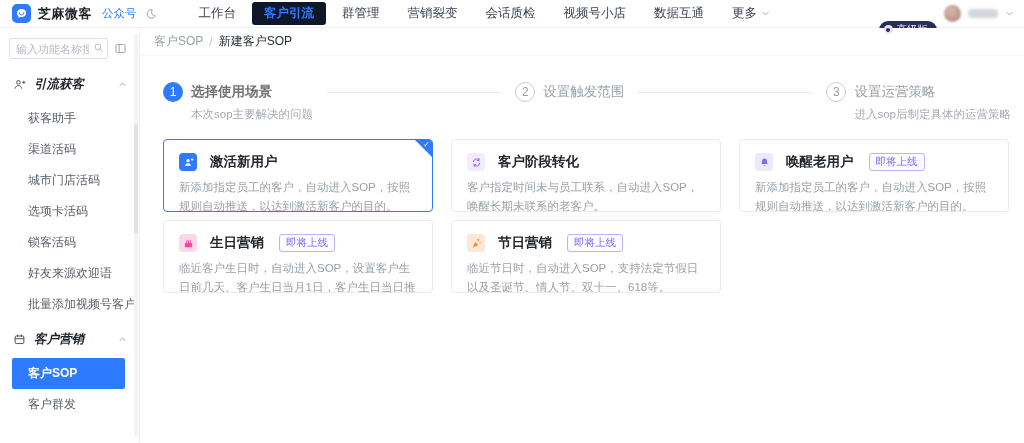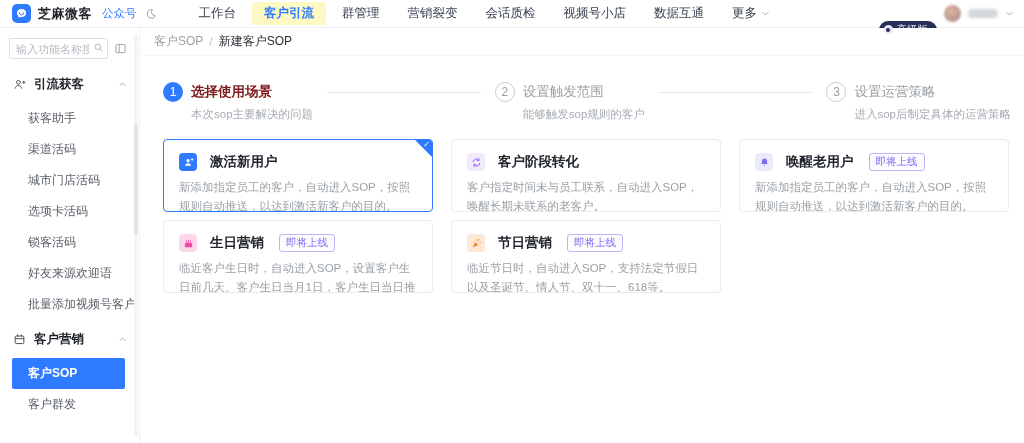--- a/index.html
+++ b/index.html
@@ -8,42 +8,42 @@
   .app { width:1024px; height:443px; position:relative; background:#fff; }
 
   
   .topbar { height:28px; display:flex; align-items:center; border-bottom:1px solid #eef0f3; padding:0 10px 0 12px; background:#fff; }
   .logo-box { width:19px; height:19px; border-radius:5px; background:#2f7bff; display:flex; align-items:center; justify-content:center; margin-right:7px; flex:0 0 auto; }
   .brand { font-weight:bold; font-size:13px; color:#1f2329; letter-spacing:.5px; }
   .brand-tag { color:#2f7bff; font-size:11.5px; margin-left:10px; }
   .moon { margin-left:8px; display:flex; align-items:center; color:#8a94a6; }
   .nav { display:flex; align-items:center; margin-left:30px; gap:4px; }
   .nav-item { padding:3px 12px; border-radius:3px; color:#3b4252; font-size:12.5px; cursor:pointer; white-space:nowrap; display:flex; align-items:center; gap:4px; }
-  .nav-item.active { background:#fef9c3; color:#2f7bff; font-weight:bold; }
+  .nav-item.active { background:#0f172a; color:#2f7bff; font-weight:bold; }
   .top-right { margin-left:auto; display:flex; align-items:center; gap:7px; }
   .plan-badge { background:#272e57; color:#f0eefc; border-radius:10px; padding:2px 9px 2px 5px; font-size:10.5px; display:flex; align-items:center; gap:4px;margin-top:32px; }
   .plan-dot { width:9px; height:9px; border-radius:50%; background:#e8e6f7; display:inline-block; position:relative; }
   .plan-dot::after { content:""; position:absolute; left:2.5px; top:2.5px; width:4px; height:4px; border-radius:50%; background:#272e57; }
   .avatar { width:17px; height:17px; border-radius:50%; background:radial-gradient(circle at 40% 35%, #d9b8a6, #b7948c 70%, #a98b86); filter:blur(1.2px); }
   .user-redacted { width:30px; height:9px; border-radius:4px; background:#d4d6dd; filter:blur(1.5px); }
   .chev { color:#9aa0ab; display:flex; align-items:center; }
 
   
   .main-wrap { display:flex; height:415px; }
 
   
   .sidebar { width:140px; flex:0 0 140px; border-right:1px solid #f0f1f4; position:relative; background:#fff; overflow:hidden; }
   .side-search-row { display:flex; align-items:center; margin:10px 8px 6px 9px; gap:6px; }
   .side-search { position:relative; width:99px; }
   .side-search input { width:99px; height:21px; border:1px solid #dcdfe6; border-radius:2px; padding:0 18px 0 6px; font-size:11px; color:#303133; outline:none; font-family:inherit; }
   .side-search input::placeholder { color:#b6bac3; }
   .side-search .mag { position:absolute; right:4px; top:4px; }
   .panel-ic { display:flex; align-items:center; color:#9aa0ab; }
   .side-section-h { display:flex; align-items:center; padding:11px 12px 10px 13px; gap:8px; }
-  .side-section-h .t { font-weight:bold; font-size:12.5px; color:#1f2329; flex:1; }
+  .side-section-h .t { font-weight:bold; font-size:12.5px; color:#1f2329; flex:1;font-style:italic; }
   .side-item { padding:7px 10px 7px 28px; color:#5a6068; font-size:12px; cursor:pointer; white-space:nowrap; }
   .side-item.active { background:#2f7bff; color:#fff; margin:0 14px 0 12px; padding:7px 10px 7px 16px; border-radius:2px; font-weight:bold; }
   .sec-ic { color:#4a5059; display:flex; align-items:center; }
   .chev-up { color:#9aa0ab; display:flex; align-items:center; }
   .side-scroll { position:absolute; right:1px; top:6px; bottom:6px; width:4px; background:#f4f4f6; border-radius:2px; }
   .side-scroll .thumb { position:absolute; top:90px; width:4px; height:110px; border-radius:2px; background:#e1e2e6; }
 
   
   .content { flex:1; display:flex; flex-direction:column; background:#fff; min-width:0; }
   .crumbs { height:28px; display:flex; align-items:center; padding-left:14px; gap:6px; font-size:12px; border-bottom:1px solid #f4f5f7; }
@@ -52,21 +52,21 @@
   .crumb-cur { color:#2a2e36; font-weight:normal; }
   .page-body { padding:26px 14px 0 23px; }
 
   
   .stepper { display:flex; align-items:flex-start; width:848px; }
   .step { display:flex; align-items:flex-start; gap:8px; flex:0 0 auto; }
   .step-circle { width:20px; height:20px; border-radius:50%; display:flex; align-items:center; justify-content:center; font-size:12px; flex:0 0 auto; margin-top:0; }
   .step.on .step-circle { background:#2f7bff; color:#fff; }
   .step.off .step-circle { border:1px solid #c9cdd4; color:#9aa0a6; background:#fff; }
   .step-title { font-size:13.5px; line-height:20px; white-space:nowrap; }
-  .step.on .step-title { color:#7f1d1d; font-weight:bold; }
+  .step.on .step-title { color:#737373; font-weight:bold; }
   .step.off .step-title { color:#9aa0a6; }
   .step-sub { font-size:11.5px; color:#a6abb3; margin-top:5px; white-space:nowrap; }
   .step-line { flex:1 1 auto; height:1px; background:#e7e9ed; margin:10px 14px 0 14px; min-width:40px; }
 
   
   .cards { margin-top:17px; display:grid; grid-template-columns:repeat(3,270px); gap:8px 18px; }
   .card { width:270px; height:73px; border:1px solid #e9ebef; border-radius:4px; padding:13px 15px 0 15px; position:relative; background:#fff; cursor:pointer; overflow:hidden; }
   .card.selected { border-color:#2f7bff; }
   .corner { position:absolute; top:0; right:0; width:0; height:0; border-top:17px solid #2f7bff; border-left:17px solid transparent; }
   .corner-check { position:absolute; top:0; right:2px; color:#fff; font-size:8px; line-height:10px; }
@@ -229,21 +229,20 @@
             <span>
               <div class="step-title">选择使用场景</div>
               <div class="step-sub">本次sop主要解决的问题</div>
             </span>
           </div>
           <div class="step-line"></div>
           <div class="step off">
             <span class="step-circle">2</span>
             <span>
               <div class="step-title">设置触发范围</div>
-              <div class="step-sub">能够触发sop规则的客户</div>
             </span>
           </div>
           <div class="step-line"></div>
           <div class="step off">
             <span class="step-circle">3</span>
             <span>
               <div class="step-title">设置运营策略</div>
               <div class="step-sub">进入sop后制定具体的运营策略</div>
             </span>
           </div>

